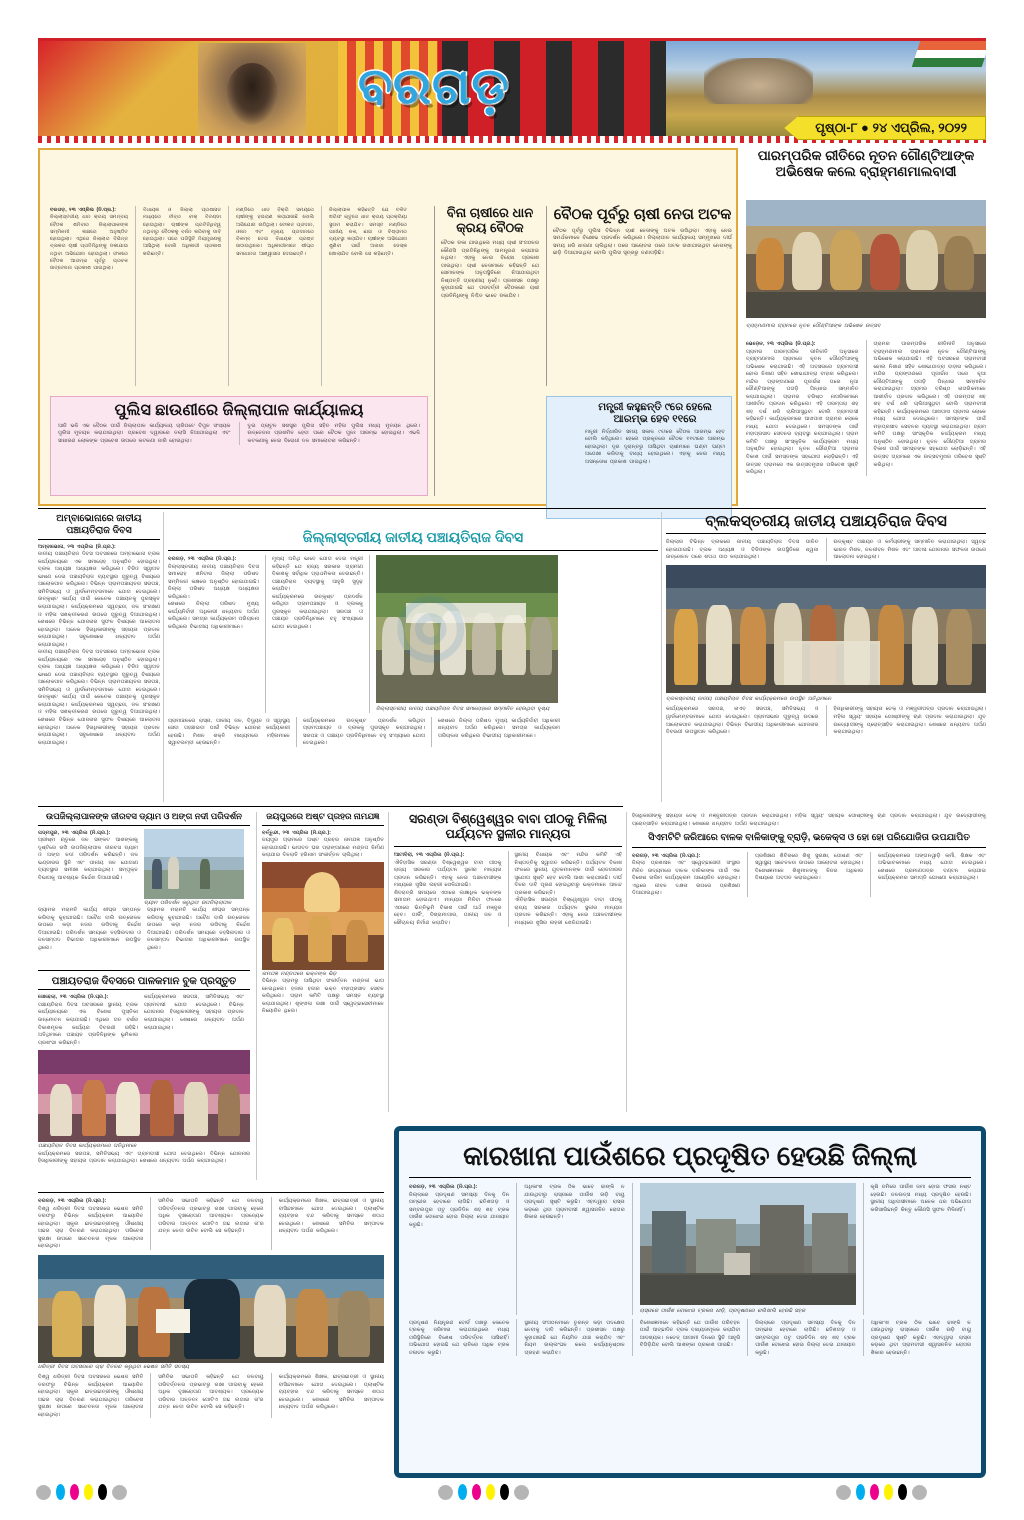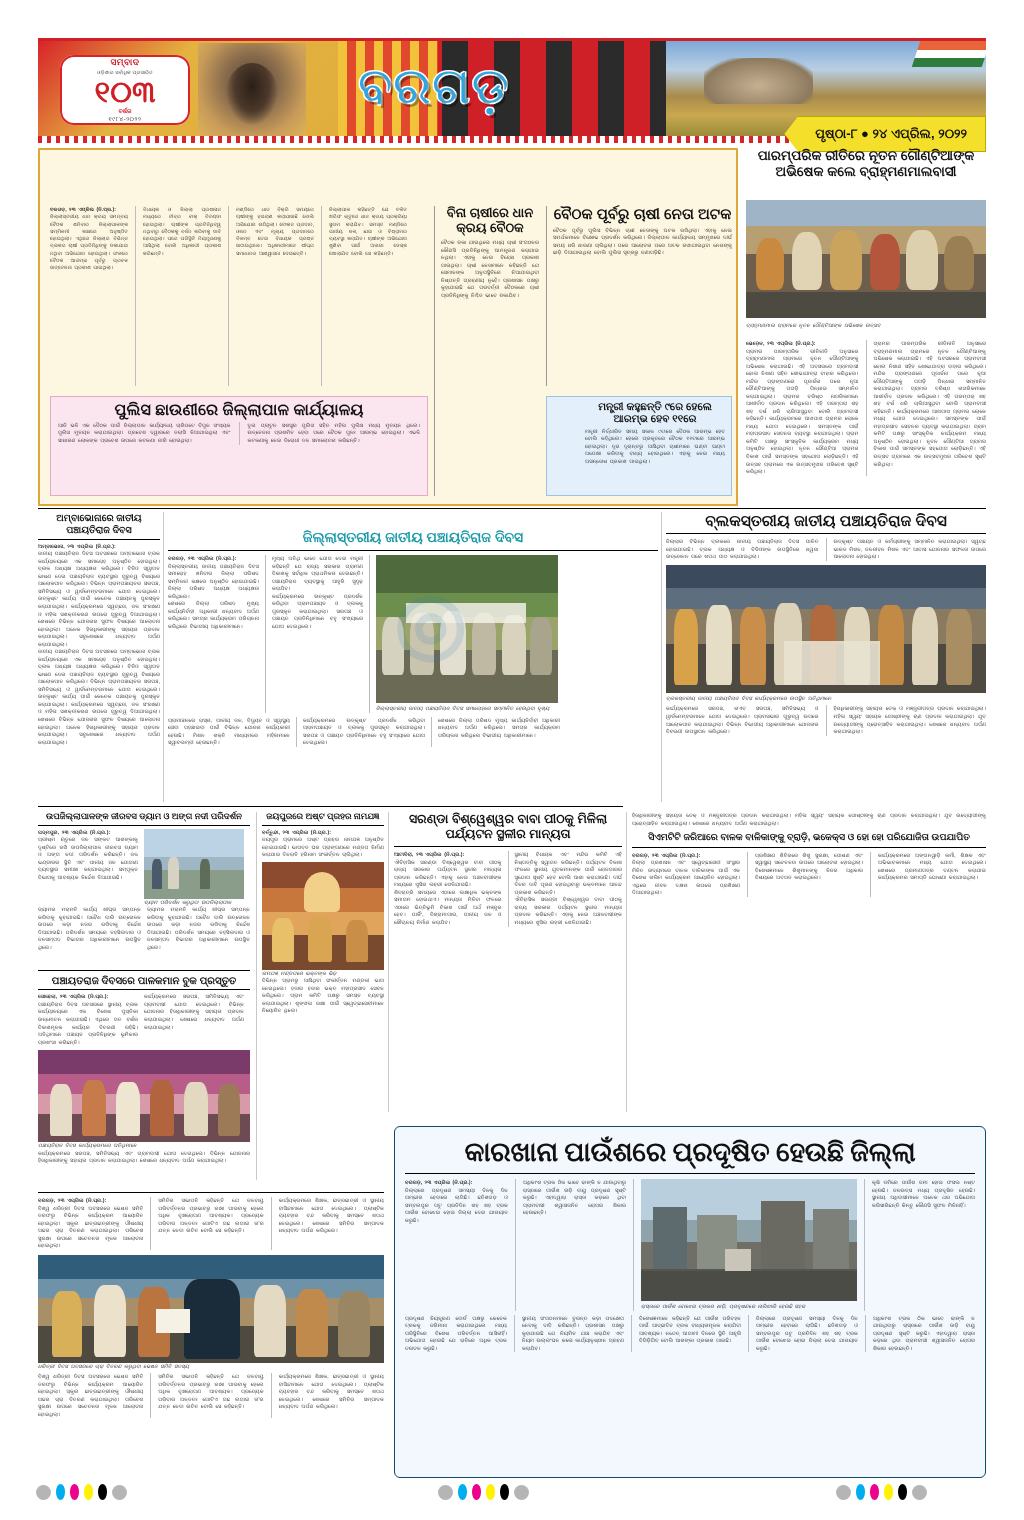--- a/index.html
+++ b/index.html
@@ -56,38 +56,38 @@
   .mh-photo {
     position:absolute; right:0; top:0; width:320px; height:100%;
     background: linear-gradient(180deg,#7ea9d8 0%, #b8cfe3 30%, #a88b4b 58%, #c9a84f 78%, #9c8b3b 100%);
   }
   .mh-photo::before{
     content:""; position:absolute; left:12%; top:18%; width:34%; height:48%;
     background: radial-gradient(ellipse at 50% 60%, #c7b092 0%, #8d7a5e 70%, rgba(0,0,0,0) 80%);
   }
   .mh-title {
     position:absolute; left:320px; top:16px;
-    font-size:50px; font-weight:normal; color:#2fa6e0;
+    font-size:50px; font-weight:bold; color:#2fa6e0;
     -webkit-text-stroke:3px #ffffff;
     paint-order: stroke fill;
     text-shadow: 3px 4px 0 rgba(0,0,0,.35);
     letter-spacing:1px;
     white-space:nowrap;
   }
   .mh-flag {
     position:absolute; right:0; top:0; width:70px; height:26px;
     background: linear-gradient(180deg,#e8643a 0 33%, #ffffff 33% 66%, #2f7d3d 66% 100%);
     transform: skewX(-18deg);
   }
   .dotline {
     position:absolute; left:38px; top:136px; width:948px; height:7px;
     background: repeating-linear-gradient(90deg,#d8232a 0 4px, transparent 4px 9px);
   }
   .datebar {
-    position:absolute; right:38px; top:116px; height:36px; padding:0 18px 0 30px;
+    position:absolute; right:38px; top:116px; height:24px; padding:0 18px 0 30px;
     background:#f4e02a; color:#111; font-size:13px; font-weight:bold;
     display:flex; align-items:center;
     clip-path: polygon(14px 0, 100% 0, 100% 100%, 14px 100%, 0 50%);
     border:1px solid #b9a800;
   }
   .hl { font-weight:bold; color:#111; text-align:center; line-height:1.12; }
   .kicker { color:#1b9aa8; font-weight:bold; text-align:center; }
   .subkick { color:#cf2027; font-weight:bold; text-align:center; }
 
   
@@ -117,21 +117,21 @@
   }
   .subbox-b {
     position:absolute; left:506px; top:56px; width:186px; height:180px;
     border-left:1px solid #999; padding-left:6px;
   }
   .pinkbox {
     position:absolute; left:10px; top:246px; width:378px; height:100px;
     background:#fbe6f0; border:1px solid #e6a9c8;
   }
   .bluebox {
-    position:absolute; left:506px; top:246px; width:186px; height:100px;
+    position:absolute; left:506px; top:246px; width:186px; height:123px;
     background:#e3f0fb; border:1px solid #9cc3e0;padding-left:32px;
   }
 
   
   .topright { position:absolute; left:746px; top:148px; width:240px; height:358px; }
 
   
   .photo { position:absolute; overflow:hidden; background:#888; }
 
   
@@ -148,37 +148,30 @@
   }
 
   .footmarks { position:absolute; left:0; bottom:10px; width:1024px; height:26px; }
   .mark-group { position:absolute; display:flex; align-items:center; gap:5px; }
   .dot { width:15px; height:15px; border-radius:50%; background:#b5b5b5; }
   .el { width:9px; height:16px; border-radius:50%; }
 
   .vline { position:absolute; width:1px; background:#c9c9c9; }
   .hline { position:absolute; height:1px; background:#000; }
 
-  .boxed { border:1px solid #0c4a6e; background:#f2f8fd;font-family:Liberation Serif, serif; }
+  .boxed { border:5px solid #0c4a6e; background:#f2f8fd; }
 </style>
 </head>
 <body>
 
 <div class="page">
 
   <div class="masthead">
     <div class="mh-left-red"></div>
 
-    <div class="logo-box">
-      <div class="logo-top">ସମ୍ବାଦ</div>
-      <div class="logo-sub">ଓଡ଼ିଶାର ସର୍ବାଧିକ ପ୍ରସାରିତ</div>
-      <div class="logo-big">୧୦୩</div>
-      <div class="logo-y">ବର୍ଷର</div>
-      <div class="logo-yrs">୧୯୮୪-୨୦୨୨</div>
-    </div>
 
     <div class="portrait"></div>
     <div class="mh-pattern"></div>
     <div class="mh-squig"></div>
     <div class="mh-photo"></div>
     <div class="mh-flag"></div>
     <div class="mh-title">ବରଗଡ଼</div>
   </div>
 
   <div class="dotline"></div>

